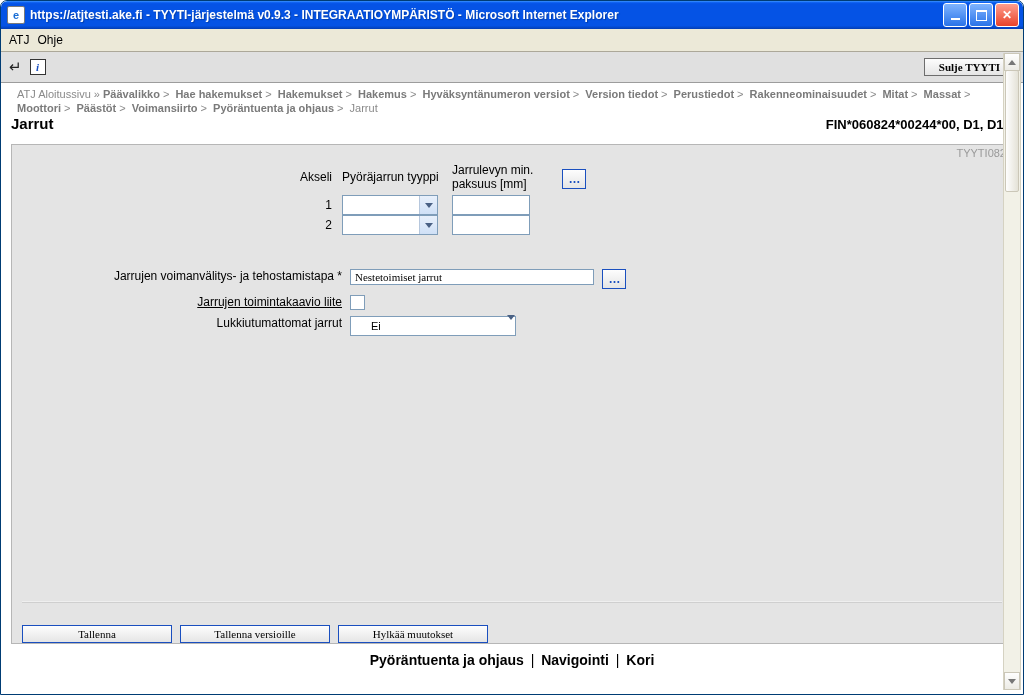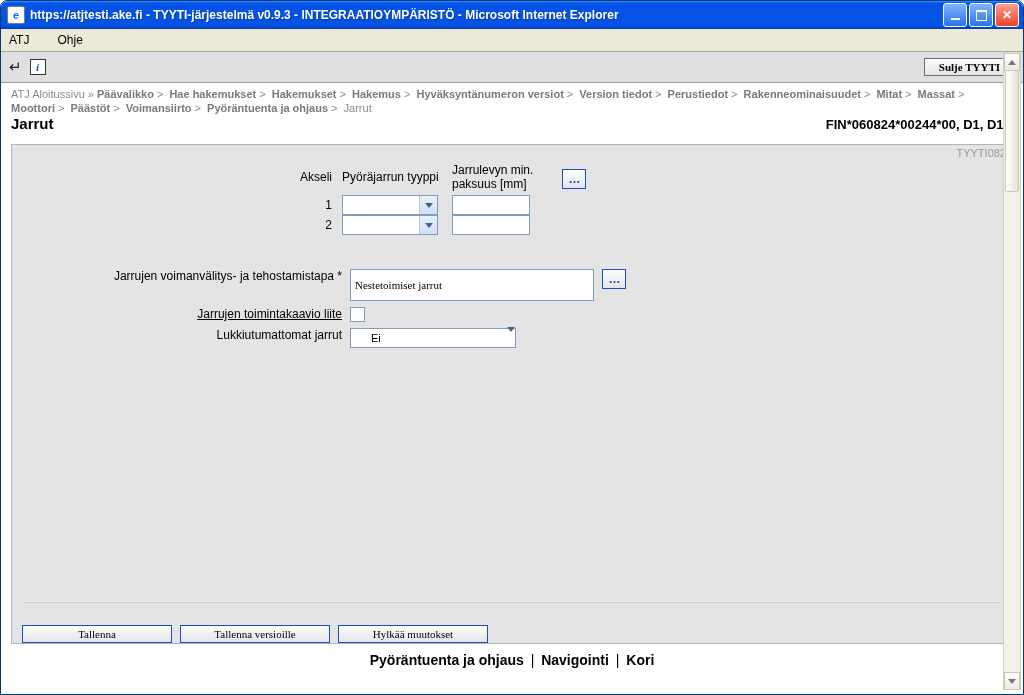--- a/index.html
+++ b/index.html
@@ -6,50 +6,50 @@
 .window{width:1024px;height:695px;background:#fff;border:1px solid #003c74;border-radius:7px 7px 0 0;box-sizing:border-box;position:relative;overflow:hidden}
 .titlebar{height:28px;background:linear-gradient(to bottom,#3a93ff 0%,#0b5df0 6%,#0553e5 10%,#0553e5 88%,#033db3 100%);display:flex;align-items:center;padding:0 4px 0 6px;border-radius:6px 6px 0 0}
 .titlebar .favicon{width:16px;height:16px;background:#fff;border:1px solid #7a7a7a;border-radius:2px;margin-right:5px;display:inline-flex;align-items:center;justify-content:center;color:#1a6dd4;font-weight:bold;font-size:11px}
 .titlebar .title{color:#fff;font-weight:bold;font-size:12px;text-shadow:1px 1px 1px rgba(0,0,0,.25);flex:1}
 .winbtns{display:flex;gap:2px}
 .winbtn{width:22px;height:22px;border:1px solid #fff;border-radius:3px;display:flex;align-items:center;justify-content:center;color:#fff;font-weight:bold;font-size:12px}
 .winbtn.min,.winbtn.max{background:linear-gradient(to bottom,#7fb4ff,#2a73e8)}
 .winbtn.close{background:linear-gradient(to bottom,#ff9e8e,#e8432a)}
 .winbtn .sq{width:9px;height:8px;border:1px solid #fff;border-top-width:2px}
 .winbtn .mn{width:9px;height:2px;background:#fff;margin-top:8px}
-.menubar{height:22px;background:#ece9d8;border-bottom:1px solid #aca899;display:flex;align-items:center;padding:0 8px;gap:28px;font-size:12px}
+.menubar{height:22px;background:#ece9d8;border-bottom:1px solid #aca899;display:flex;align-items:center;padding:0 8px;gap:8px;font-size:12px}
 .menubar span{cursor:default}
 .toolbar{height:30px;background:#e0e0e0;border-bottom:1px solid #9c9c9c;display:flex;align-items:center;padding:0 8px;gap:8px}
 .back-arrow{font-family:'Segoe UI Symbol',Arial;font-size:15px;color:#222}
 .infoicon{width:14px;height:14px;border:1px solid #333;background:#fff;font-family:Georgia,'Times New Roman',serif;font-weight:bold;font-style:italic;font-size:11px;line-height:14px;text-align:center;color:#1a4fbf}
 .toolbar .spacer{flex:1}
 .btn{background:linear-gradient(to bottom,#fdfdfd,#e5e5e5);border:1px solid #6d6d6d;padding:2px 14px;font:11px Tahoma;cursor:pointer}
 .btn.bold{font-weight:bold}
 .btn.blue{border:1px solid #1a4fbf;color:#000}
-.breadcrumbs{padding:4px 10px 0 10px;color:#8a8a8a;font-size:11px;line-height:14px}
+.breadcrumbs{padding:4px 10px 0 16px;color:#8a8a8a;font-size:11px;line-height:14px}
 .breadcrumbs b{color:#7a7a7a;font-weight:bold}
 .breadcrumbs .sep{color:#8a8a8a;margin:0 3px}
 .pagehead{display:flex;align-items:flex-end;padding:0 10px 6px 10px}
 .pagehead h1{margin:0;font-size:15px;font-weight:bold}
 .pagehead .idline{margin-left:auto;font-size:13px;font-weight:bold}
 .panel{margin:6px 10px 0 10px;border:1px solid #b6b6b6;background:#e4e4e4;height:500px;position:relative;box-sizing:border-box;padding:8px 10px}
 .panelcode{position:absolute;top:2px;right:6px;color:#9a9a9a;font-size:11px}
 .grid{display:grid;grid-template-columns:320px 110px 110px 34px;column-gap:0;align-items:center}
 .grid .colhead{color:#000;font-size:12px;padding-bottom:4px}
 .grid .rownum{text-align:right;padding-right:10px;font-size:12px}
 .drop{display:inline-flex;align-items:center;border:1px solid #7f9db9;background:#fff;height:20px;width:96px;box-sizing:border-box}
 .drop .val{flex:1;padding:0 4px;font-size:11px}
 .drop .btnarrow{width:17px;height:18px;border-left:1px solid #b6c7dd;background:linear-gradient(to bottom,#e8f0fb,#cfe0f6);display:flex;align-items:center;justify-content:center}
 .arrow-down{width:0;height:0;border-left:4px solid transparent;border-right:4px solid transparent;border-top:5px solid #4a6184}
 .txt{border:1px solid #7f9db9;background:#fff;height:20px;width:78px;box-sizing:border-box;padding:0 4px;font:11px Tahoma}
 .more{width:22px;height:18px;border:1px solid #1a4fbf;background:linear-gradient(to bottom,#fdfdfd,#e5e5e5);display:flex;align-items:center;justify-content:center;color:#1a4fbf;font-weight:bold;letter-spacing:-1px;font-size:12px;cursor:pointer}
 .formrow{display:flex;align-items:flex-start;margin-top:6px}
 .formrow label{width:320px;text-align:right;padding-right:8px;font-size:12px}
 .formrow label.u{text-decoration:underline}
-.widebox{border:1px solid #7f9db9;background:#fff;height:32px;width:244px;box-sizing:border-box;padding:2px 4px;font:11px Tahoma}
+.widebox{border:1px solid #7f9db9;background:#fff;height:16px;width:244px;box-sizing:border-box;padding:2px 4px;font:11px Tahoma}
 .sel{border:1px solid #7f9db9;background:#fff;height:20px;width:166px;box-sizing:border-box;display:inline-flex;align-items:center}
 .sel .val{flex:1;padding:0 20px;font-size:11px}
 .chk{width:13px;height:13px;border:1px solid #7f9db9;background:#fff}
 .panel .bottombtns{position:absolute;left:10px;bottom:0;display:flex;gap:8px}
 .panel .divider{position:absolute;left:10px;right:10px;bottom:40px;height:2px;background:linear-gradient(to bottom,#fff,#bfbfbf)}
 .footerlinks{text-align:center;font-size:14px;font-weight:bold;padding:8px 0 0 0}
 .footerlinks .bar{font-weight:normal;margin:0 3px}
 .vscroll{position:absolute;top:52px;right:2px;bottom:4px;width:16px;background:#f2f1e7;border-left:1px solid #d5d2c2;border-right:1px solid #d5d2c2}
 .vscroll .s-btn{height:16px;background:linear-gradient(to bottom,#fefefe,#ecebe5);border:1px solid #cbc7b8;display:flex;align-items:center;justify-content:center}
 .vscroll .thumb{position:absolute;top:17px;left:1px;right:1px;height:120px;background:linear-gradient(to right,#fefefe,#e4e2d7);border:1px solid #cbc7b8;border-radius:2px}

